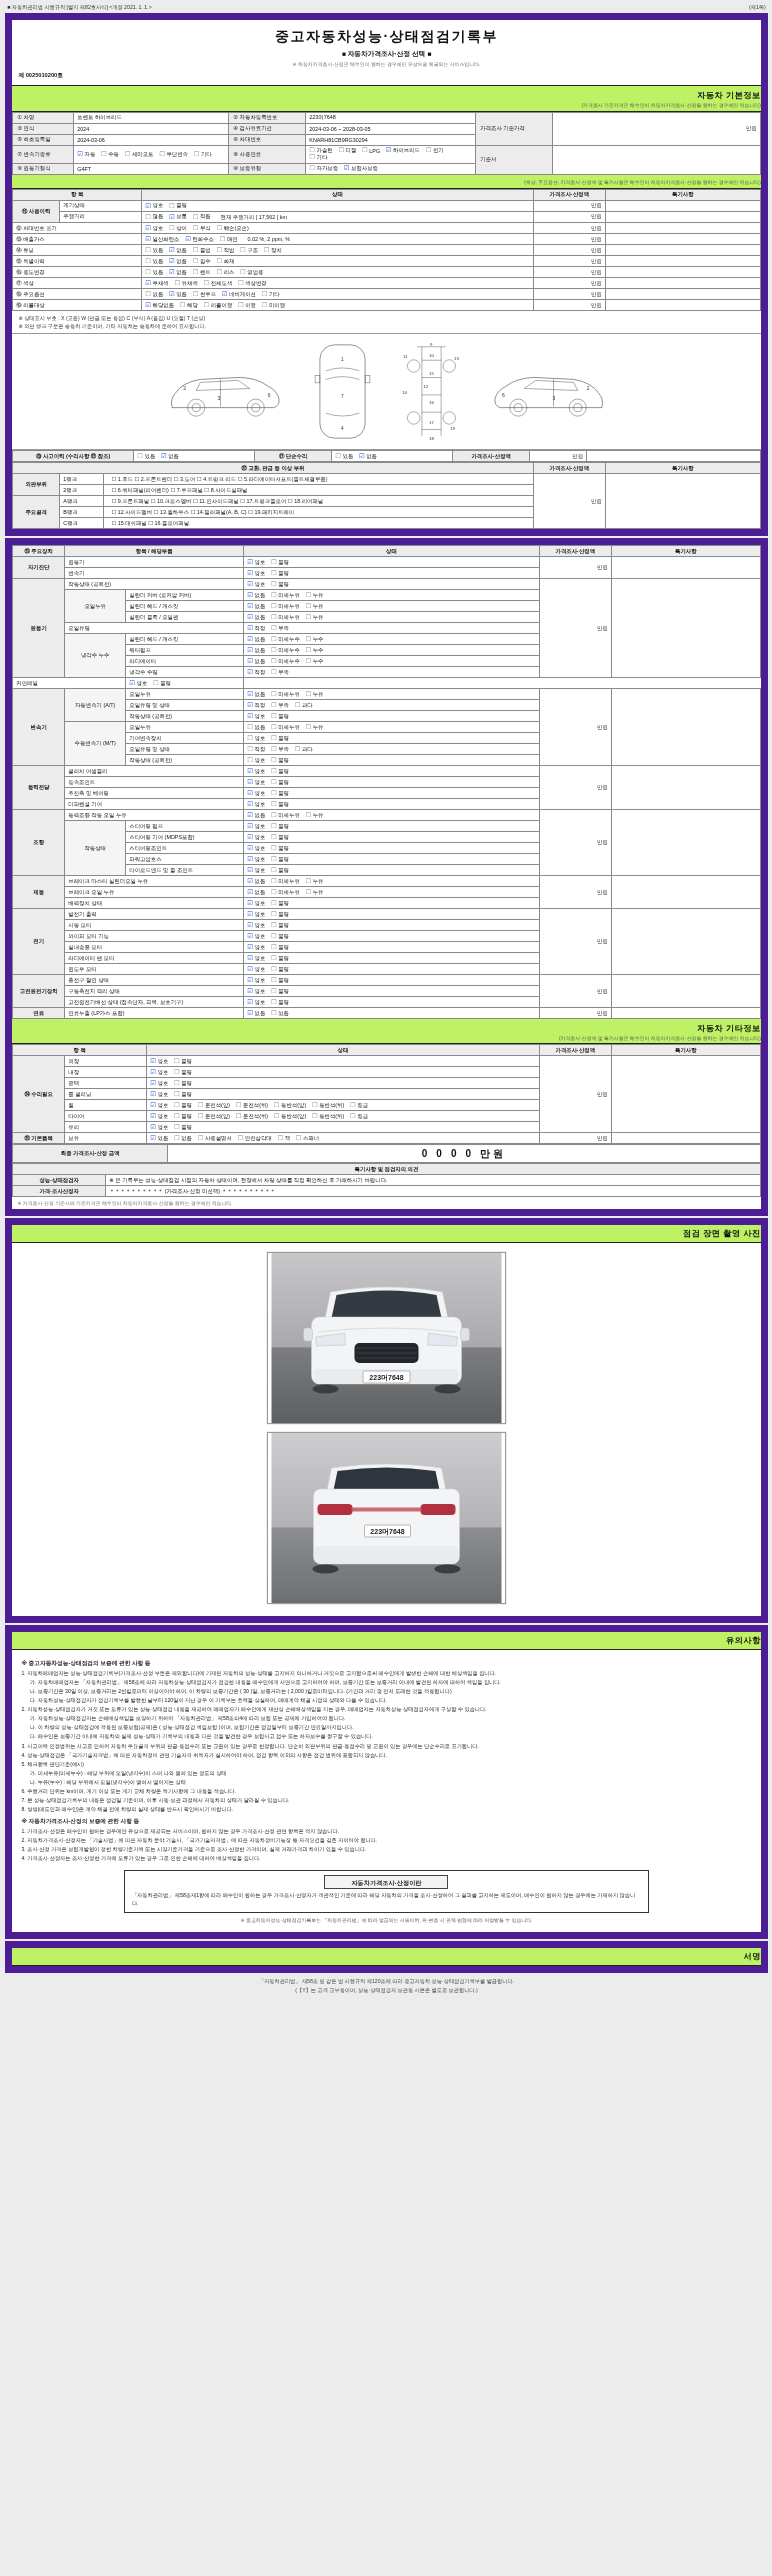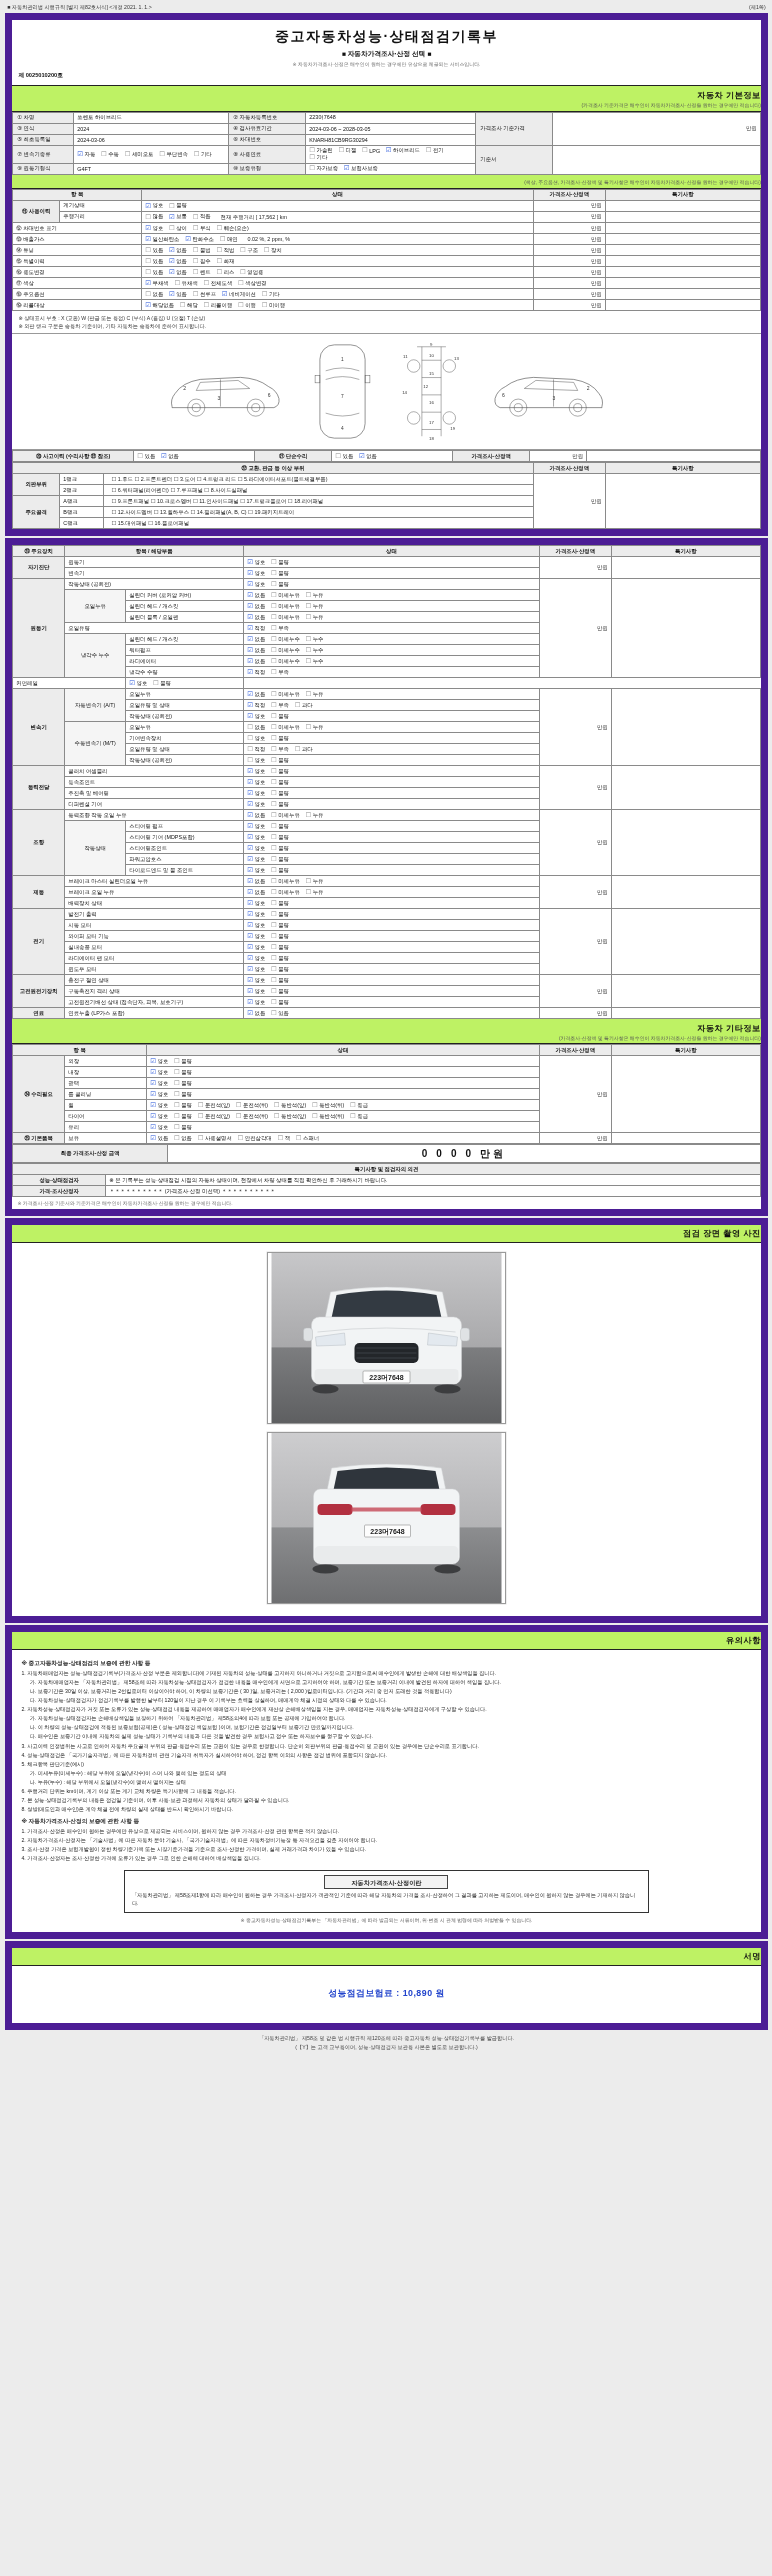--- a/index.html
+++ b/index.html
@@ -1322,26 +1322,20 @@
         <div class="nbox-text">「자동차관리법」 제58조제1항에 따라 매수인이 원하는 경우 가격조사·산정자가 객관적인 기준에 따라 해당 자동차의 가격을 조사·산정하여 그 결과를 고지하는 제도이며, 매수인이 원하지 않는 경우에는 기재하지 않습니다.</div>
       </div>
       <div class="n-tail">※ 중고자동차성능·상태점검기록부는 「자동차관리법」에 따라 발급되는 서류이며, 위·변조 시 관계 법령에 따라 처벌받을 수 있습니다.</div>
     </div>
   </div>
 
   <div class="panel">
     <div class="sec-head">
       <div class="sec-title">서명</div>
     </div>
-    <div class="sign-body">
-      <span class="premium">
-        <span>성능점검보험료 :</span>
-        <span>10,890 원</span>
-      </span>
-    </div>
   </div>
 
   <div class="footer-lines">
     <div>「자동차관리법」 제58조 및 같은 법 시행규칙 제120조에 따라 중고자동차 성능·상태점검기록부를 발급합니다.</div>
     <div>(【Y】는 고객 교부용이며, 성능·상태점검자 보관용 사본은 별도로 보관합니다.)</div>
   </div>
 
 </div>
 
 

